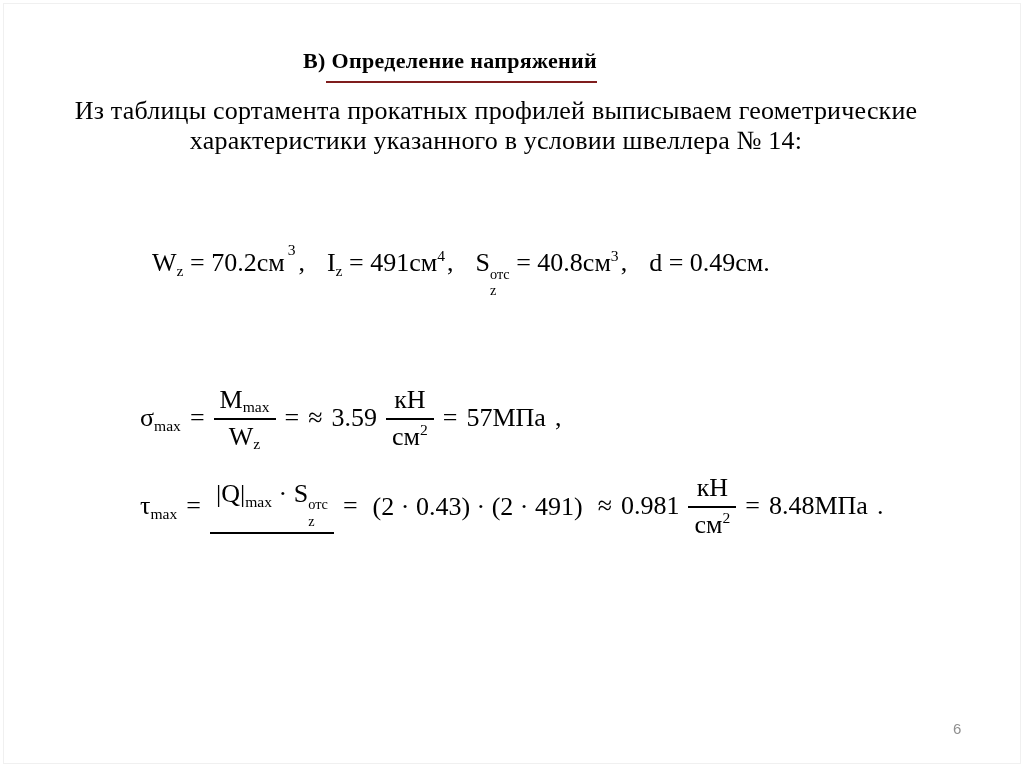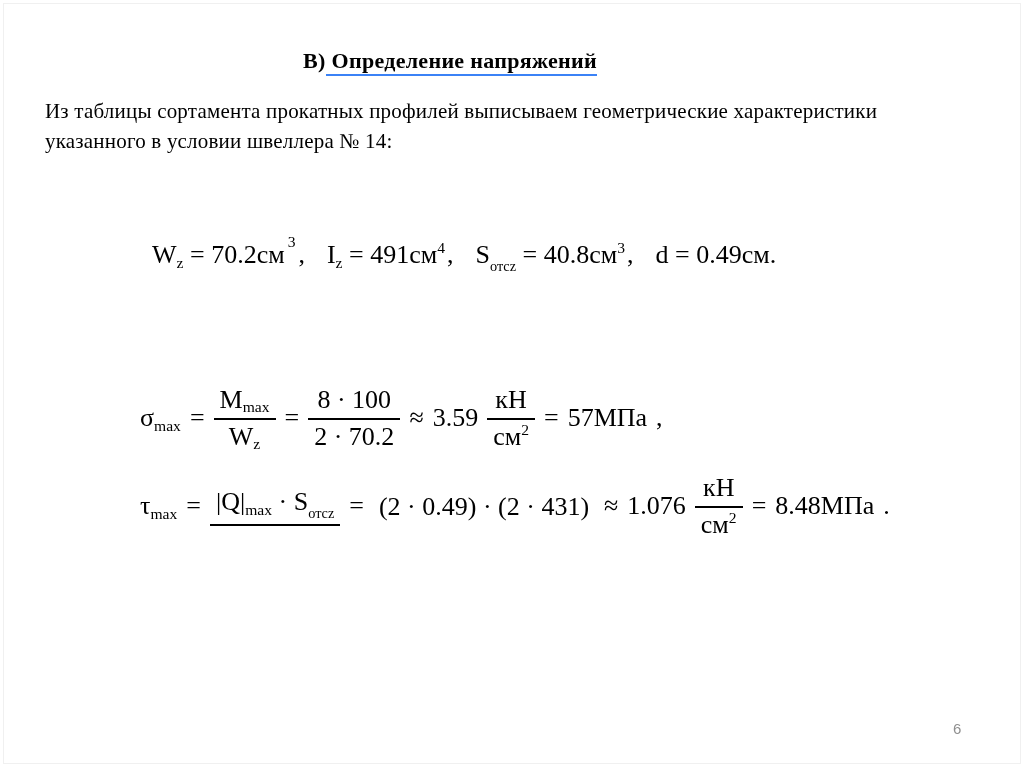--- a/index.html
+++ b/index.html
@@ -12,37 +12,37 @@
   .slide-border {
     position: absolute; inset: 3px;
     border: 1px solid #f0f0f0;
     pointer-events: none;
   }
   .title {
     position: absolute; top: 48px; left: 0; width: 900px;
     text-align: center; font-size: 22px; font-weight: bold;
     letter-spacing: 0.3px;
   }
-  .title .u { border-bottom: 2px solid #3b82f6; padding-bottom: 1px; }
+  .title .u { border-bottom: 2px solid #7f1d1d; padding-bottom: 8px; }
   .para {
     position: absolute; top: 96px; left: 45px; width: 902px;
-    font-size: 21px; line-height: 30px; letter-spacing: 0.2px;
+    font-size: 26px; line-height: 30px; letter-spacing: 0.2px; text-align: center;
   }
   
   .math { font-size: 26px; color: #000; }
-  .geo { position: absolute; top: 240px; left: 152px; white-space: nowrap; }
+  .geo { position: absolute; top: 248px; left: 152px; white-space: nowrap; }
   sub.m, sup.m {
     font-size: 60%; line-height: 0; position: relative;
     vertical-align: baseline;
   }
   sub.m { top: 0.32em; }
   sup.m { top: -0.62em; }
   sup.m.high { top: -1.05em; margin-left: 3px; margin-right: 1px; }
   .ss {
-    display: inline-flex; flex-direction: row; align-items: flex-start;
+    display: inline-flex; flex-direction: column; align-items: flex-start;
     font-size: 55%; line-height: 1.15; vertical-align: -0.55em;
   }
   .gap { display: inline-block; width: 22px; }
   .sep { margin-left: 2px; }
   .mrow {
     position: absolute; display: flex; align-items: center; column-gap: 9px;
     white-space: nowrap;
   }
   .mrow.sigma { top: 384px; left: 140px; height: 68px; }
   .mrow.tau   { top: 462px; left: 140px; height: 88px; }
@@ -70,24 +70,20 @@
     </span><span> = 40.8см</span><sup class="m">3</sup><span class="sep">,</span><span class="gap"></span><span>d = 0.49см.</span></div>
 
 <div class="mrow sigma math">
   <span><span>σ</span><sub class="m">max</sub></span>
   <span>=</span>
   <span class="frac">
       <span class="num"><span>M</span><sub class="m">max</sub></span>
       <span class="den"><span>W</span><sub class="m">z</sub></span>
     </span>
   <span>=</span>
-  <span class="frac">
-      <span class="num">8 · 100</span>
-      <span class="den">2 · 70.2</span>
-    </span>
   <span>≈</span>
   <span>3.59</span>
   <span class="frac">
       <span class="num">кН</span>
       <span class="den"><span>см</span><sup class="m">2</sup></span>
     </span>
   <span>=</span>
   <span>57МПа</span>
   <span>,</span>
 </div>
@@ -96,24 +92,24 @@
   <span><span>τ</span><sub class="m">max</sub></span>
   <span>=</span>
   <span class="frac">
       <span class="num"><span>|Q|</span><sub class="m">max</sub><span> · </span><span>S</span><span class="ss">
           <span>отс</span>
           <span>z</span>
         </span></span>
     </span>
   <span>=</span>
   <span class="frac">
-      <span class="den">(2 · 0.49) · (2 · 431)</span>
+      <span class="den">(2 · 0.43) · (2 · 491)</span>
     </span>
   <span>≈</span>
-  <span>1.076</span>
+  <span>0.981</span>
   <span class="frac">
       <span class="num">кН</span>
       <span class="den"><span>см</span><sup class="m">2</sup></span>
     </span>
   <span>=</span>
   <span>8.48МПа</span>
   <span>.</span>
 </div>
 
 <div class="page-num">6</div>

